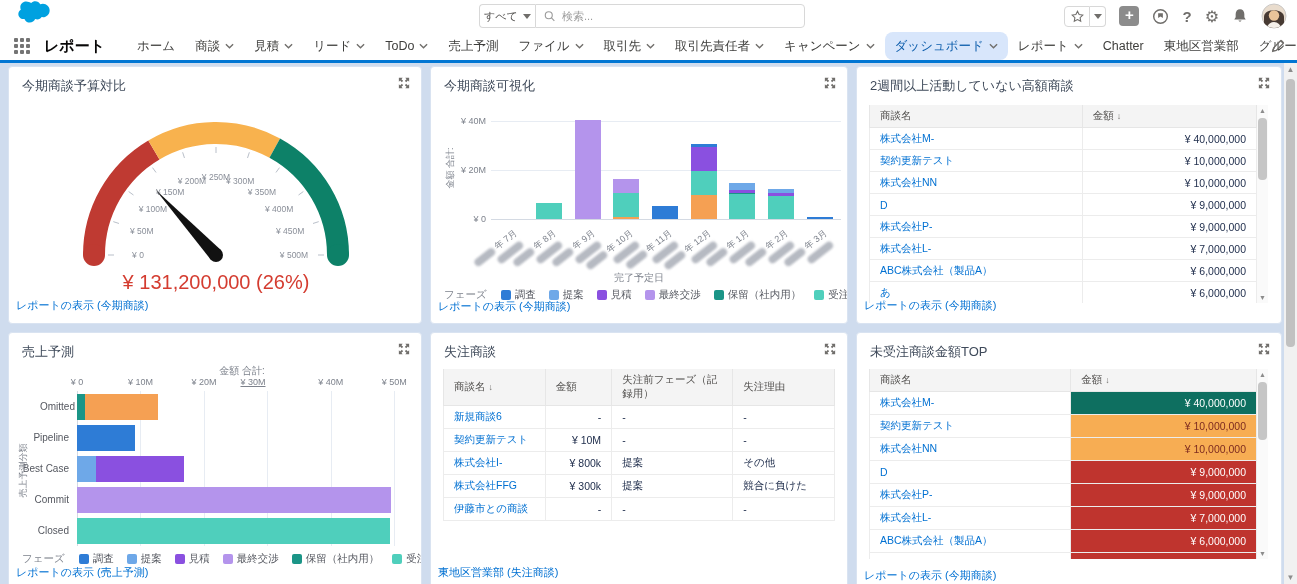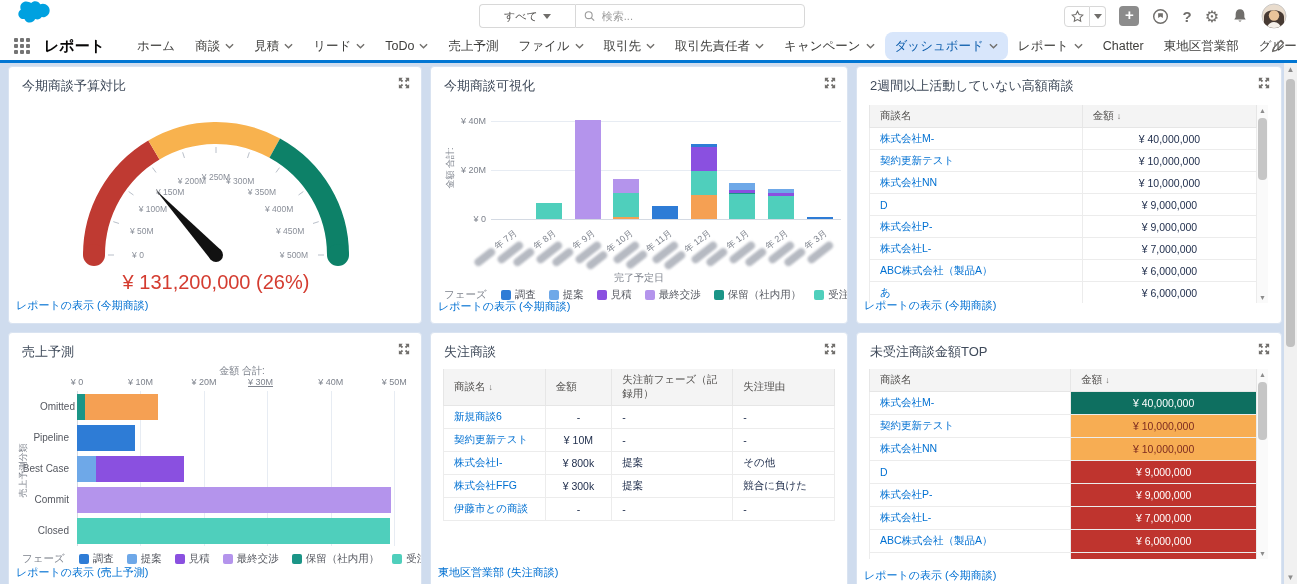--- a/index.html
+++ b/index.html
@@ -3,21 +3,21 @@
 <meta charset="utf-8">
 <style>
   * { margin:0; padding:0; box-sizing:border-box; }
   html,body { width:1297px; height:584px; overflow:hidden; }
   body { font-family:"Liberation Sans","DejaVu Sans",sans-serif; background:#cfdcee; position:relative; color:#3f4a5a; }
 
   
   .ghdr { height:32px; background:#fff; position:relative; display:flex; align-items:center; }
   .logo { margin-left:14px; width:52px; height:30px; }
   .search-wrap { position:absolute; left:479px; top:4px; display:flex; height:24px; width:326px; }
-  .scope { display:flex; align-items:center; gap:5px; border:1px solid #d8d8d8; border-right:none; border-radius:4px 0 0 4px; padding:0 24px; font-size:11px; color:#514f4d; background:#fff; cursor:pointer; }
+  .scope { display:flex; align-items:center; gap:5px; border:1px solid #d8d8d8; border-right:none; border-radius:4px 0 0 4px; padding:0 4px; font-size:11px; color:#514f4d; background:#fff; cursor:pointer; }
   .scope .caret { width:0; height:0; border-left:4px solid transparent; border-right:4px solid transparent; border-top:5px solid #706e6b; }
   .searchbox { flex:1; border:1px solid #d8d8d8; border-radius:0 4px 4px 0; display:flex; align-items:center; padding:0 8px; gap:7px; background:#fff; }
   .searchbox input { border:none; outline:none; font-size:11px; width:100%; color:#3e3e3c; font-family:Liberation Sans, sans-serif; }
   .searchbox input::placeholder { color:#9b9b9b; }
   .hicons { position:absolute; right:10px; top:0; height:32px; display:flex; align-items:center; gap:13px; }
   .favgrp { display:flex; }
   .favgrp .fbox { border:1px solid #d8d8d8; background:#fff; height:21px; display:flex; align-items:center; justify-content:center; cursor:pointer; }
   .favgrp .fbox.star { width:26px; border-radius:4px 0 0 4px; }
   .favgrp .fbox.caretb { width:16px; border-left:none; border-radius:0 4px 4px 0; }
   .hic { color:#706e6b; cursor:pointer; display:flex; align-items:center; justify-content:center; }
@@ -62,21 +62,21 @@
   .xl { position:absolute; width:92px; text-align:right; transform:rotate(-38deg); transform-origin:100% 0; font-size:9px; color:#7d828c; line-height:12px; white-space:nowrap; }
   .blob { display:inline-block; height:8px; border-radius:4px; background:#b6bac2; filter:blur(1.2px); vertical-align:middle; margin-right:2px; }
   .hrow-label { position:absolute; font-size:10px; color:#54575f; text-align:right; width:58px; }
   .hseg { position:absolute; height:26px; }
 
   
   table.dtbl { border-collapse:collapse; width:100%; table-layout:fixed; font-size:10.5px; }
   table.dtbl th { background:#f4f4f4; color:#514f4d; font-weight:normal; text-align:left; padding:4px 10px; border:1px solid #e6e6e6; border-top:none; font-size:10.5px; }
   table.dtbl td { padding:3px 10px; border:1px solid #ececec; color:#22304e; }
   table.dtbl td.namec { color:#0070d2; cursor:pointer; overflow:hidden; white-space:nowrap; text-overflow:ellipsis; }
-  table.dtbl td.amt { text-align:center; }
+  table.dtbl td.amt { text-align:right; }
   .sortarrow { color:#706e6b; font-size:9px; }
   .tbl-wrap { position:absolute; overflow:hidden; }
 
   
   .wscroll { position:absolute; width:11px; background:#fafafa; }
   .wscroll .arr { position:absolute; left:0; width:11px; height:11px; font-size:7px; color:#8c8c8c; text-align:center; line-height:11px; cursor:pointer; }
   .wscroll .thumb { position:absolute; left:1px; width:9px; background:#c6c6c6; border-radius:4px; cursor:pointer; }
   .pagescroll { position:absolute; right:0; top:63px; bottom:0; width:13px; background:#f1f1f1; }
   .pagescroll .arr { position:absolute; width:13px; height:13px; color:#8c8c8c; font-size:8px; text-align:center; line-height:13px; cursor:pointer; }
   .pagescroll .thumb { position:absolute; left:2px; width:9px; background:#c1c1c1; border-radius:4px; height:268px; top:16px; cursor:pointer; }
@@ -440,21 +440,21 @@
         </svg></button>
     <div class="axlabel" style="left:68px;width:330px;top:31px;text-align:center;">金額 合計:</div>
     <div id="fc-box" class="plot" style="position: absolute; left: 0px; top: 0px; right: 0px; height: 216px;">
         <div class="gline-v" style="left: 68px; top: 58px; height: 155px; bottom: auto; background: rgb(212, 218, 227);"></div>
         <div class="xtick" style="top: 44px; left: 48px; width: 40px; text-align: center;">¥ 0</div>
         <div class="gline-v" style="left: 131.462px; top: 58px; height: 155px; bottom: auto;"></div>
         <div class="xtick" style="top: 44px; left: 111.462px; width: 40px; text-align: center;">¥ 10M</div>
         <div class="gline-v" style="left: 194.923px; top: 58px; height: 155px; bottom: auto;"></div>
         <div class="xtick" style="top: 44px; left: 174.923px; width: 40px; text-align: center;">¥ 20M</div>
         <div class="gline-v" style="left: 258.385px; top: 58px; height: 155px; bottom: auto;"></div>
-        <div class="xtick" style="top: 44px; left: 239px; width: 40px;  text-decoration: underline;">¥ 30M</div>
+        <div class="xtick" style="top: 44px; left: 224px; width: 40px; text-align: center; text-decoration: underline;">¥ 30M</div>
         <div class="gline-v" style="left: 321.846px; top: 58px; height: 155px; bottom: auto;"></div>
         <div class="xtick" style="top: 44px; left: 301.846px; width: 40px; text-align: center;">¥ 40M</div>
         <div class="gline-v" style="left: 385.308px; top: 58px; height: 155px; bottom: auto;"></div>
         <div class="xtick" style="top: 44px; left: 365.308px; width: 40px; text-align: center;">¥ 50M</div>
         <div class="hrow-label" style="top: 67.5px; left: 8px;">Omitted</div>
         <div class="hseg" style="top: 60.5px; left: 68px; width: 8.25px; background: rgb(27, 149, 135);"></div>
         <div class="hseg" style="top: 60.5px; left: 76.25px; width: 72.9808px; background: rgb(245, 160, 83);"></div>
         <div class="hrow-label" style="top: 98.5px; left: 2px;">Pipeline</div>
         <div class="hseg" style="top: 91.5px; left: 68px; width: 58.3846px; background: rgb(46, 124, 214);"></div>
         <div class="hrow-label" style="top: 129.5px; left: 2px;">Best Case</div>

